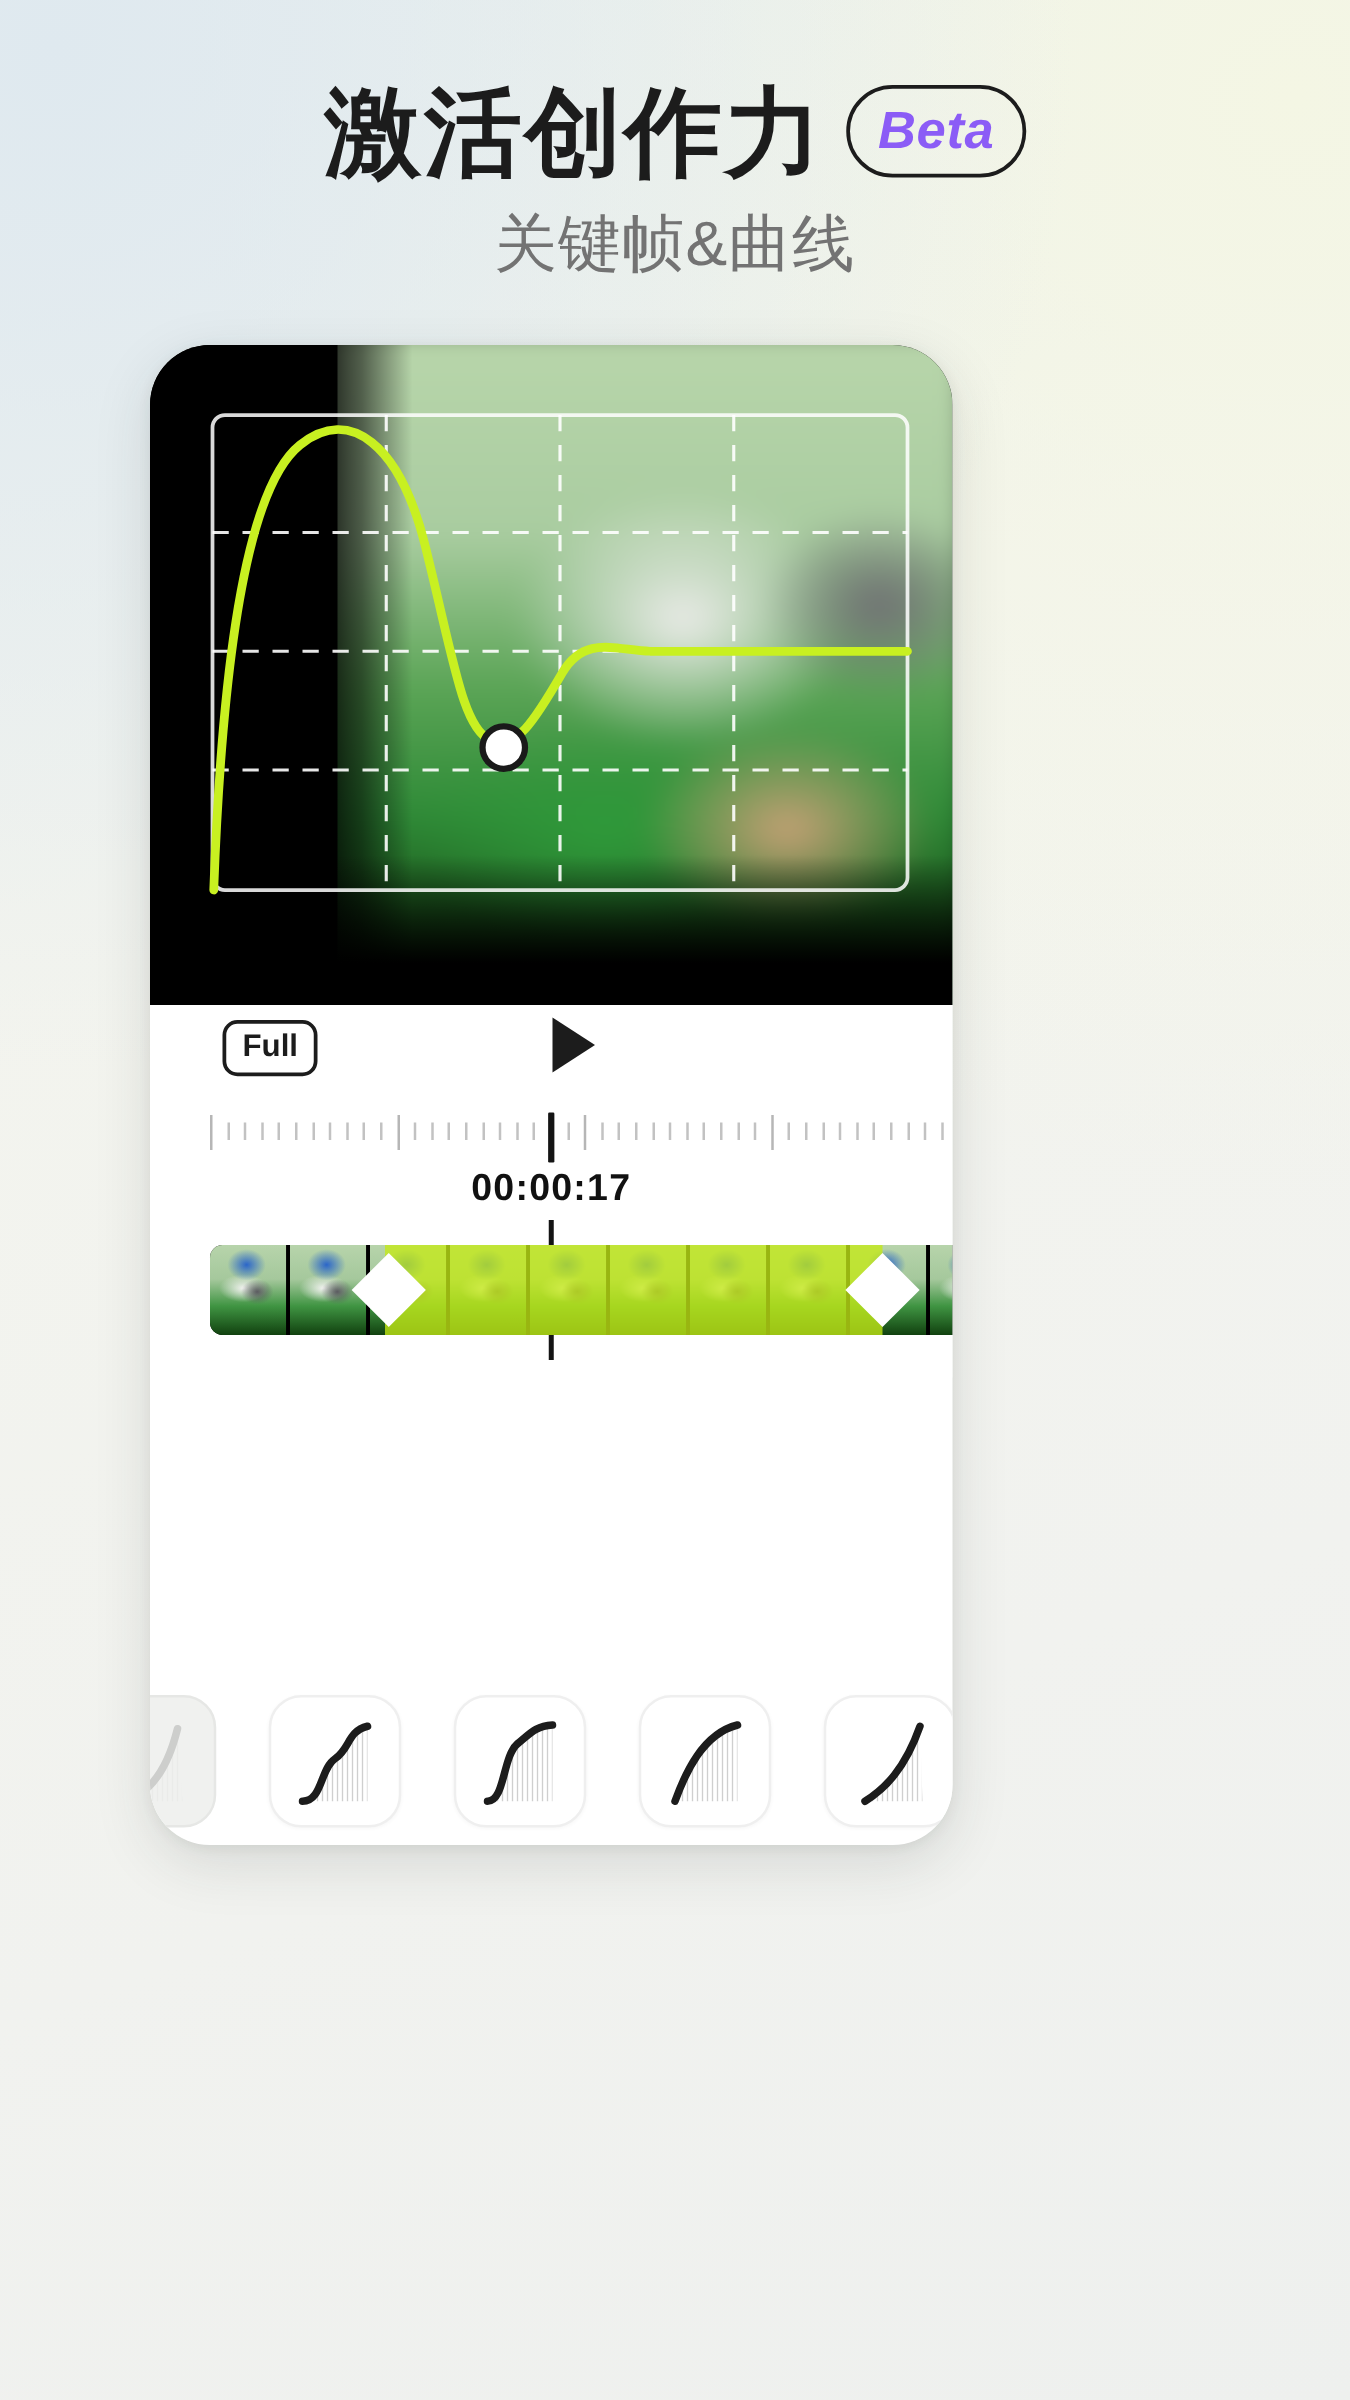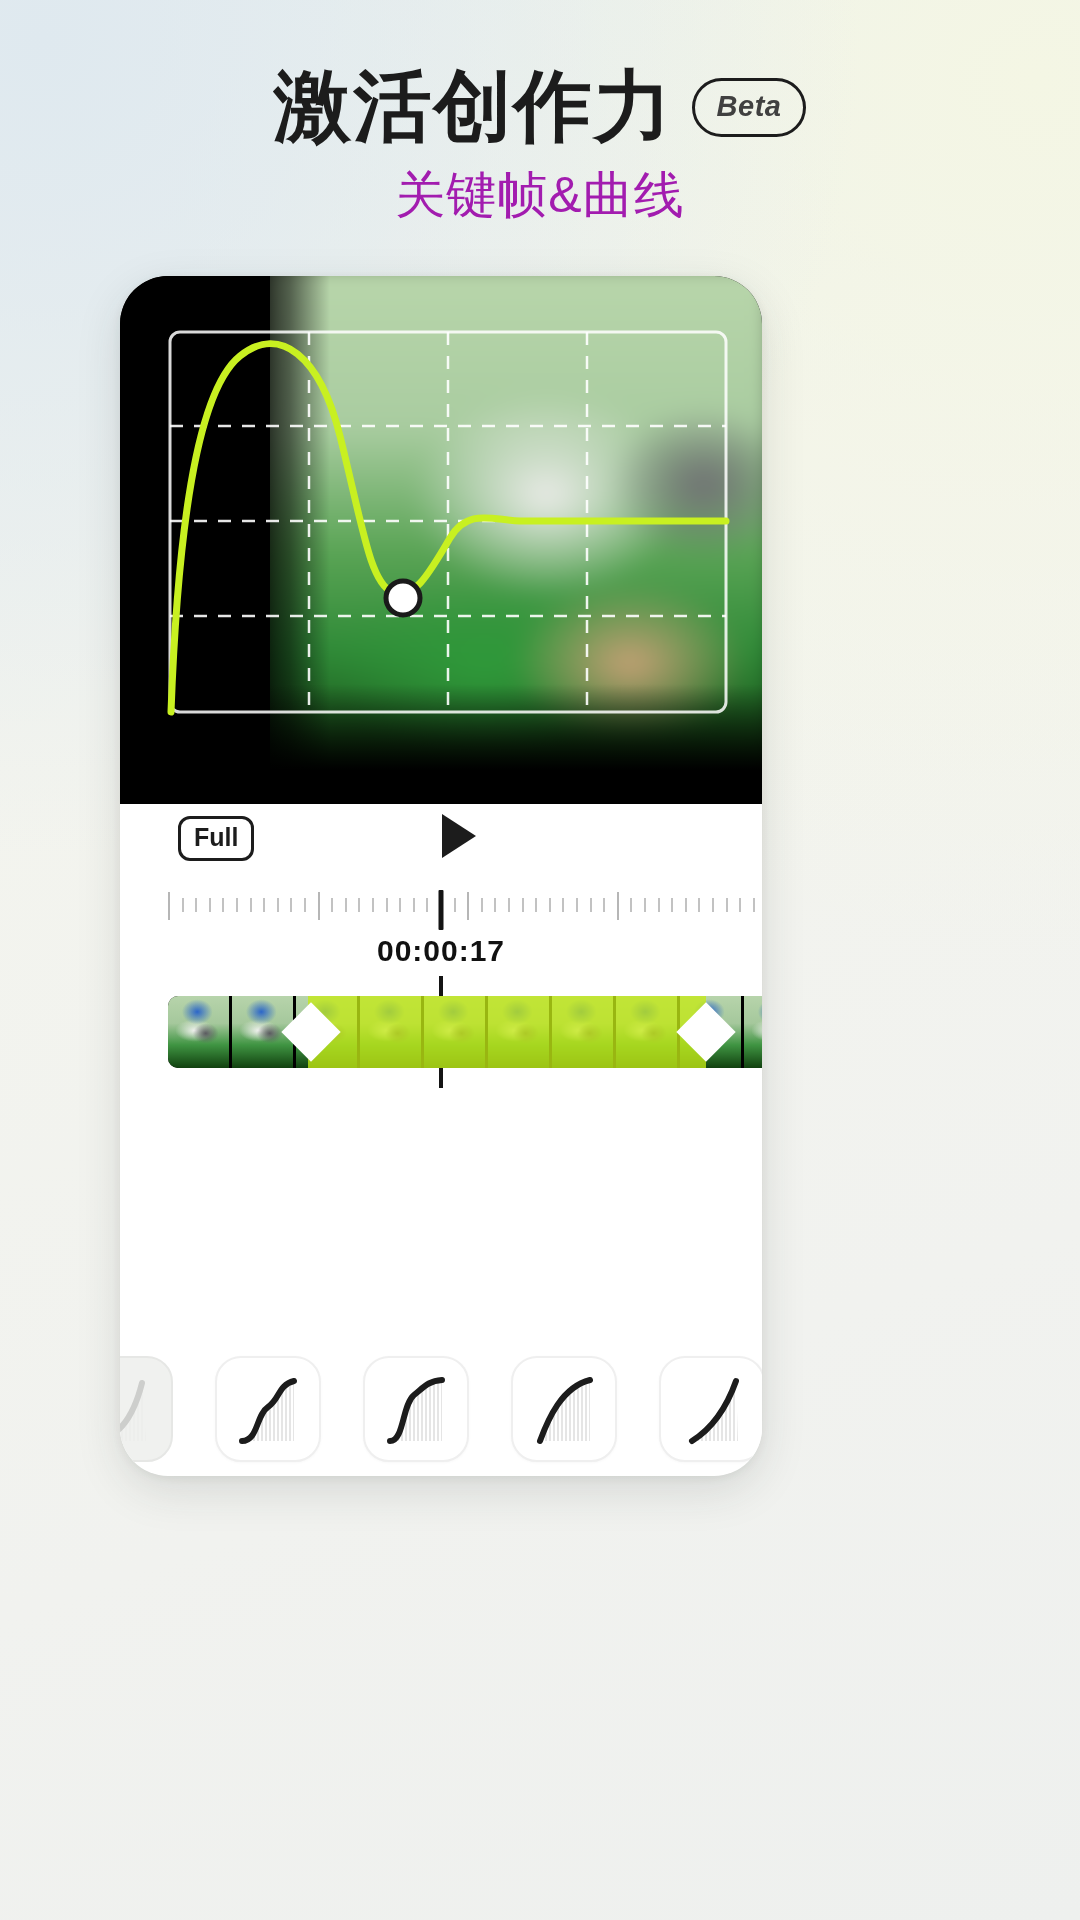--- a/index.html
+++ b/index.html
@@ -25,26 +25,26 @@
   .title-row {
     display: flex; align-items: center; justify-content: center; gap: 18px;
   }
   .title {
     font-size: 78px; font-weight: 900; color: #1c1c1c;
     letter-spacing: 2px; line-height: 1.05;
     font-family: "Liberation Sans", sans-serif;
   }
   .beta-badge {
     border: 3px solid #1c1c1c; border-radius: 999px;
-    padding: 9px 22px 11px; font-size: 29px; font-weight: 800;
-    font-style: italic; color: #404040; letter-spacing: 0.5px;
-    align-self: flex-start; margin-top: 12px;
+    padding: 9px 22px 11px; font-size: 42px; font-weight: 800;
+    font-style: italic; color: #8b5cf6; letter-spacing: 0.5px;
+    align-self: flex-start; margin-top: 2px;
   }
   .subtitle {
-    margin-top: 14px; font-size: 50px; color: #a21caf; font-weight: 400;
+    margin-top: 14px; font-size: 50px; color: #737373; font-weight: 400;
     letter-spacing: 1px;
   }
 
   
   .phone {
     position: absolute; left: 120px; top: 276px;
     width: 642px; height: 1200px;
     background: #ffffff;
     border-radius: 48px;
     box-shadow: 0 14px 46px rgba(40,50,45,0.13), 0 2px 10px rgba(40,50,45,0.07);

